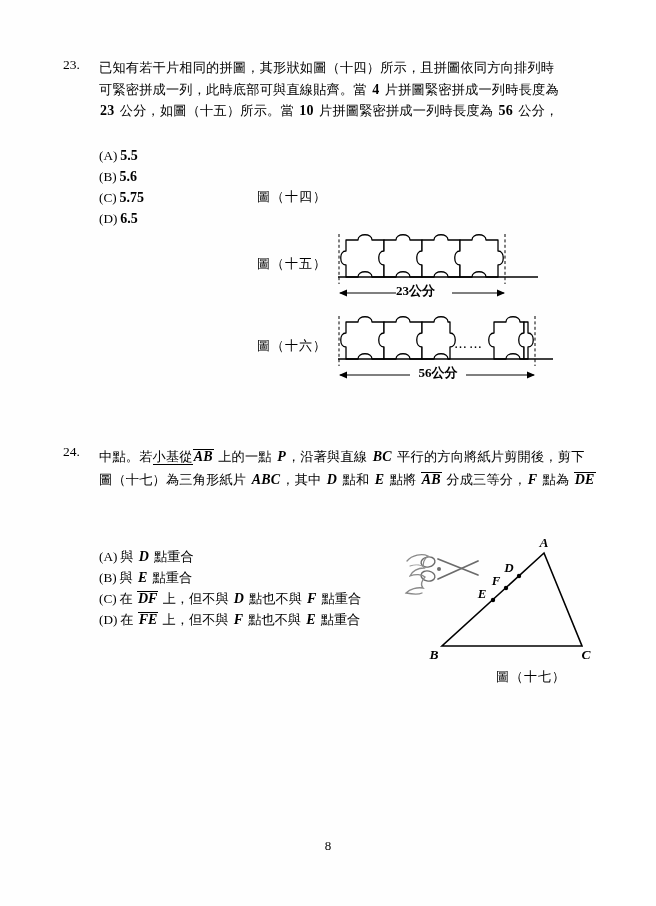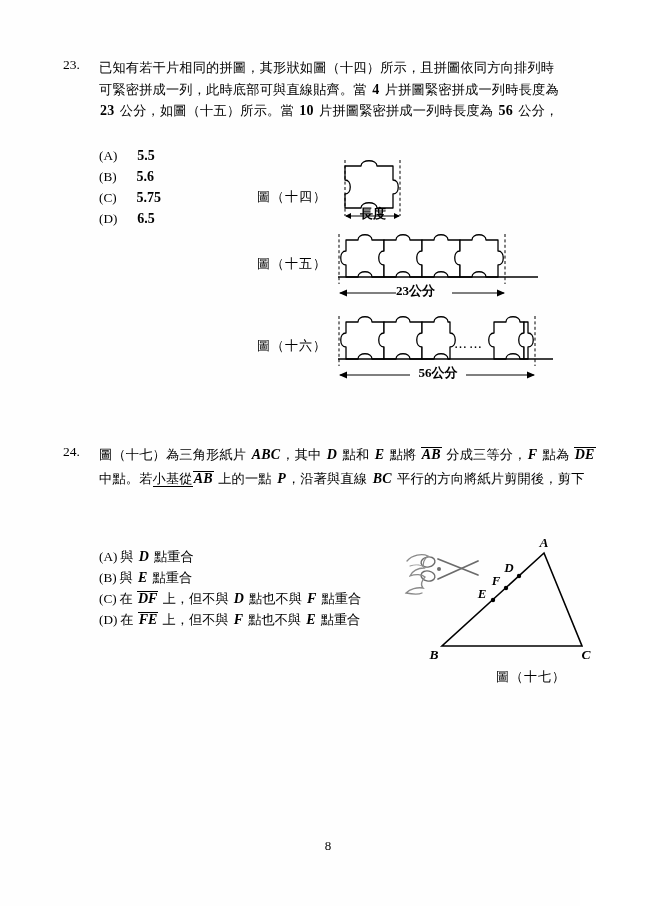--- a/index.html
+++ b/index.html
@@ -96,21 +96,21 @@
   }
   .opt .tag {
     font-family: "Liberation Serif", serif;
     font-size: 13.2px;
     font-weight: normal;
   }
   .opt .val {
     font-family: "Liberation Serif", serif;
     font-weight: bold;
     font-size: 14px;
-    padding-left: 20px;
+    padding-left: 3px;
   }
 
   
   .figlabel {
     position: absolute;
     font-size: 13px;
     letter-spacing: 1px;
     white-space: nowrap;
     font-family: "DejaVu Serif", "Liberation Serif", serif;
   }
@@ -166,46 +166,20 @@
     <div class="opt" style="top:131px;">
       <span class="tag">(C)</span><span class="val">5.75</span>
     </div>
     <div class="opt" style="top:152px;">
       <span class="tag">(D)</span><span class="val">6.5</span>
     </div>
   </div>
 
   <div class="figlabel" style="left:257px; top:188px;">圖（十四）</div>
 
-  <div class="fig" style="left:335px; top:160px;">
-    <svg width="84" height="62" viewBox="0 0 84 62">
-
-      <path d="M 10 6
-               L 26 6
-               C 26 -1, 42 -1, 42 6
-               L 58 6
-               L 58 20
-               C 65 20, 65 34, 58 34
-               L 58 48
-               L 42 48
-               C 42 41, 26 41, 26 48
-               L 10 48
-               L 10 34
-               C 17 34, 17 20, 10 20
-               Z" fill="#ffffff" stroke="#000000" stroke-width="1.3" stroke-linejoin="round"></path>
-
-      <line x1="10" y1="0" x2="10" y2="56" stroke="#000" stroke-width="1" stroke-dasharray="3,2.4"></line>
-      <line x1="65" y1="0" x2="65" y2="56" stroke="#000" stroke-width="1" stroke-dasharray="3,2.4"></line>
-
-      <line x1="11" y1="56" x2="64" y2="56" stroke="#000" stroke-width="1.2"></line>
-      <path d="M 10 56 L 16 53 L 16 59 Z" fill="#000"></path>
-      <path d="M 65 56 L 59 53 L 59 59 Z" fill="#000"></path>
-    </svg>
-    <div style="position:absolute; left:14px; top:45px; width:48px; text-align:center;" class="dimtext">長度</div>
-  </div>
 
   <div class="figlabel" style="left:257px; top:255px;">圖（十五）</div>
 
   <div class="fig" style="left:338px; top:232px;">
     <svg width="200" height="68" viewBox="0 0 200 68">
       <g>
 
         <path d="M 8 8 L 20 8 C 20 1, 34 1, 34 8 L 46 8 L 46 19 C 53 19, 53 33, 46 33 L 46 45 L 34 45 C 34 38, 20 38, 20 45 L 8 45 L 8 33 C 1 33, 1 19, 8 19 Z" fill="#fff" stroke="#000" stroke-width="1.3" stroke-linejoin="round"></path>
 
         <path d="M 46 8 L 58 8 C 58 1, 72 1, 72 8 L 84 8 L 84 19 C 91 19, 91 33, 84 33 L 84 45 L 72 45 C 72 38, 58 38, 58 45 L 46 45 L 46 33 C 39 33, 39 19, 46 19 Z" fill="#fff" stroke="#000" stroke-width="1.3" stroke-linejoin="round"></path>
@@ -251,26 +225,26 @@
       <rect x="72" y="53" width="56" height="16" fill="#fefefe"></rect>
     </svg>
     <div style="position:absolute; left:72px; top:50px; width:56px; text-align:center;" class="dimtext">56公分</div>
     <div style="position:absolute; left:116px; top:22px; font-size:13px; letter-spacing:2px;">……</div>
   </div>
 
   <div class="question" style="top:444px;">
     <div class="q-num">24.</div>
     <div class="q-body">
 
+      <div class="line" style="line-height:25px;">
+        <span class="cjk">中點。若</span><span class="cjk uline">小基從</span><span class="bi ovl">AB</span><span class="cjk"> 上的一點 </span><span class="bi">P</span><span class="cjk">，沿著與直線 </span><span class="bi">BC</span><span class="cjk"> 平行的方向將紙片剪開後，剪下</span>
+      </div>
+
       <div class="line">
         <span class="cjk">圖（十七）為三角形紙片 </span><span class="bi">ABC</span><span class="cjk">，其中 </span><span class="bi">D</span><span class="cjk"> 點和 </span><span class="bi">E</span><span class="cjk"> 點將 </span><span class="bi ovl">AB</span><span class="cjk"> 分成三等分，</span><span class="bi">F</span><span class="cjk"> 點為 </span><span class="bi ovl">DE</span>
-      </div>
-
-      <div class="line" style="line-height:25px;">
-        <span class="cjk">中點。若</span><span class="cjk uline">小基從</span><span class="bi ovl">AB</span><span class="cjk"> 上的一點 </span><span class="bi">P</span><span class="cjk">，沿著與直線 </span><span class="bi">BC</span><span class="cjk"> 平行的方向將紙片剪開後，剪下</span>
       </div>
 
     </div>
 
     <div class="opt" style="top:103px;">
       <span class="tag">(A)</span><span class="cjk" style="padding-left:3px;">與 </span><span class="bi">D</span><span class="cjk"> 點重合</span>
     </div>
     <div class="opt" style="top:124px;">
       <span class="tag">(B)</span><span class="cjk" style="padding-left:3px;">與 </span><span class="bi">E</span><span class="cjk"> 點重合</span>
     </div>

